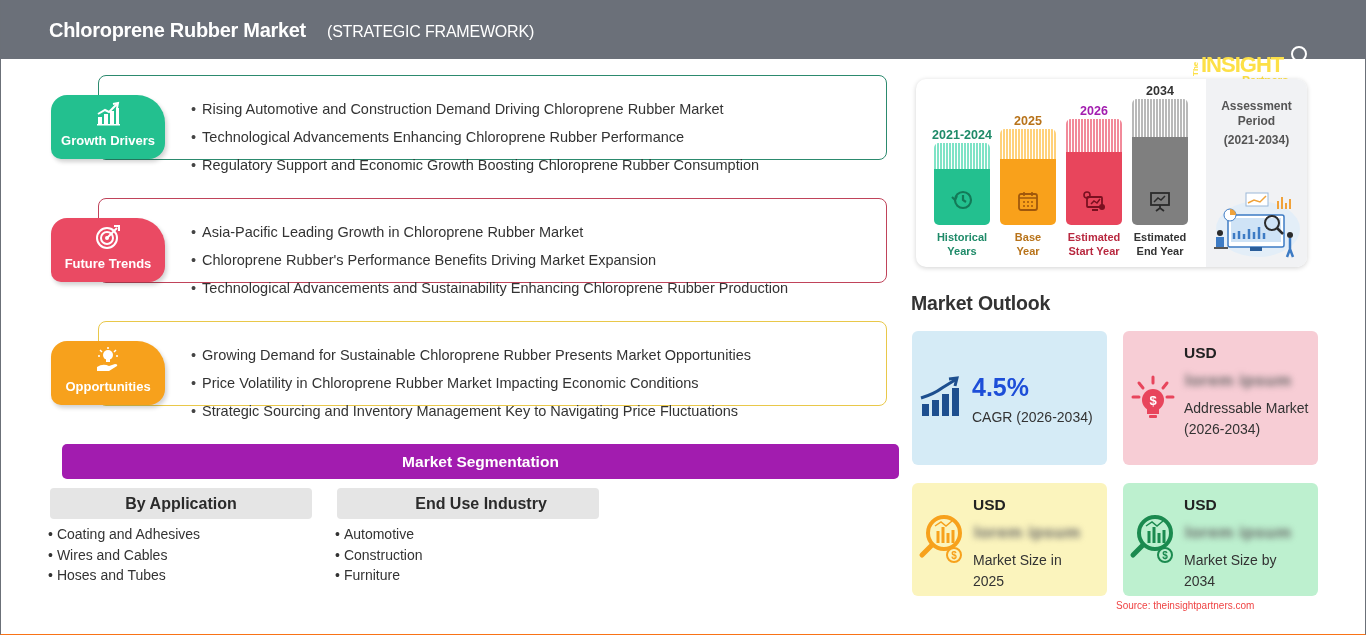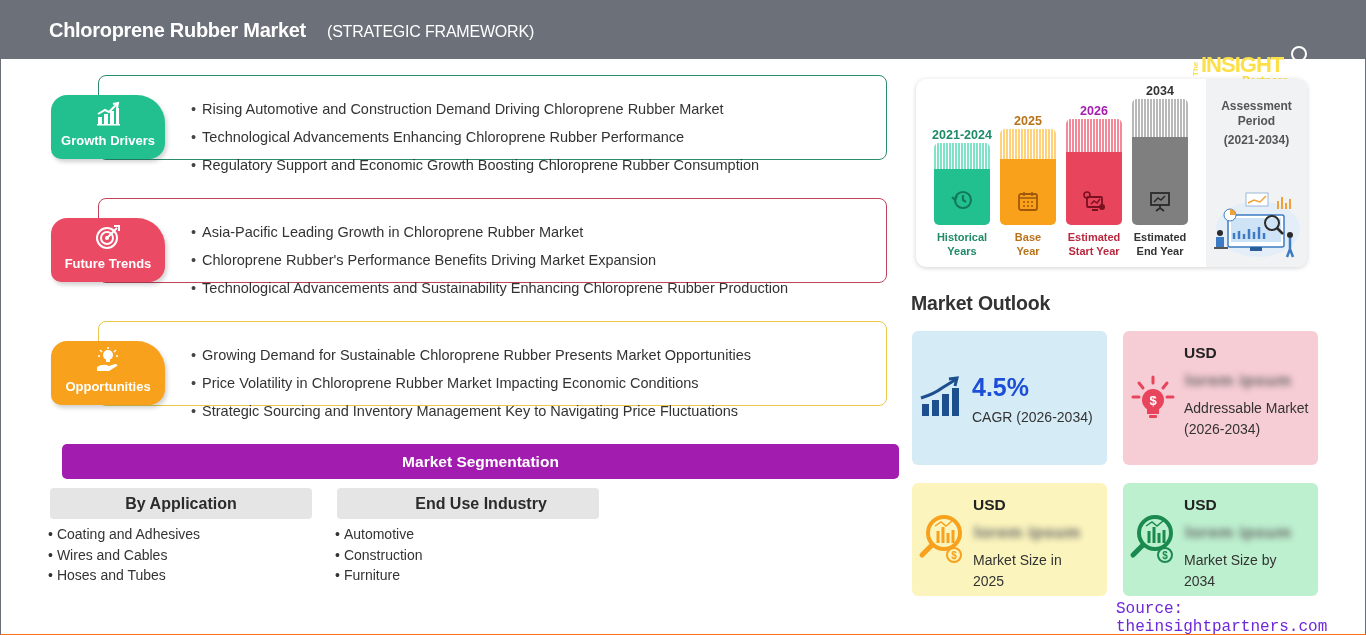--- a/index.html
+++ b/index.html
@@ -78,21 +78,21 @@
   .mo-card.yellow { left: 911px; top: 483px; background: #fbf4bd; height: 113px; }
   .mo-card.green { left: 1122px; top: 483px; background: #bdf0cf; height: 113px; }
   .mo-card .big { position: absolute; left: 60px; top: 42px; font-size: 25px; font-weight: bold; color: #1d4ed8; }
   .mo-card .cap { position: absolute; left: 60px; top: 78px; font-size: 14px; color: #333; }
   .mo-card .usd { position: absolute; left: 61px; top: 13px; font-size: 15.5px; font-weight: bold; color: #222; }
   .mo-card .blur { position: absolute; left: 62px; top: 40px; font-size: 17px; font-weight: bold; color: #666; filter: blur(3px); letter-spacing: 0.5px; }
   .mo-card .desc { position: absolute; left: 61px; top: 67px; width: 125px; font-size: 14px; line-height: 20.5px; color: #333; }
   .mo-card.yellow .desc, .mo-card.green .desc { top: 67px; }
   .mo-card .mico { position: absolute; }
 
-  .source { position: absolute; left: 1115px; top: 600px; font-size: 16px; color: #6d28d9; font-family: Liberation Mono, monospace; }
+  .source { position: absolute; left: 1115px; top: 600px; font-size: 10px; color: #ef4444; }
 </style>
 </head>
 <body>
 
 <div class="page">
 
   <div class="header">
     <span class="title">Chloroprene Rubber Market</span>
     <span class="subtitle">(STRATEGIC FRAMEWORK)</span>
     <div class="logo">

